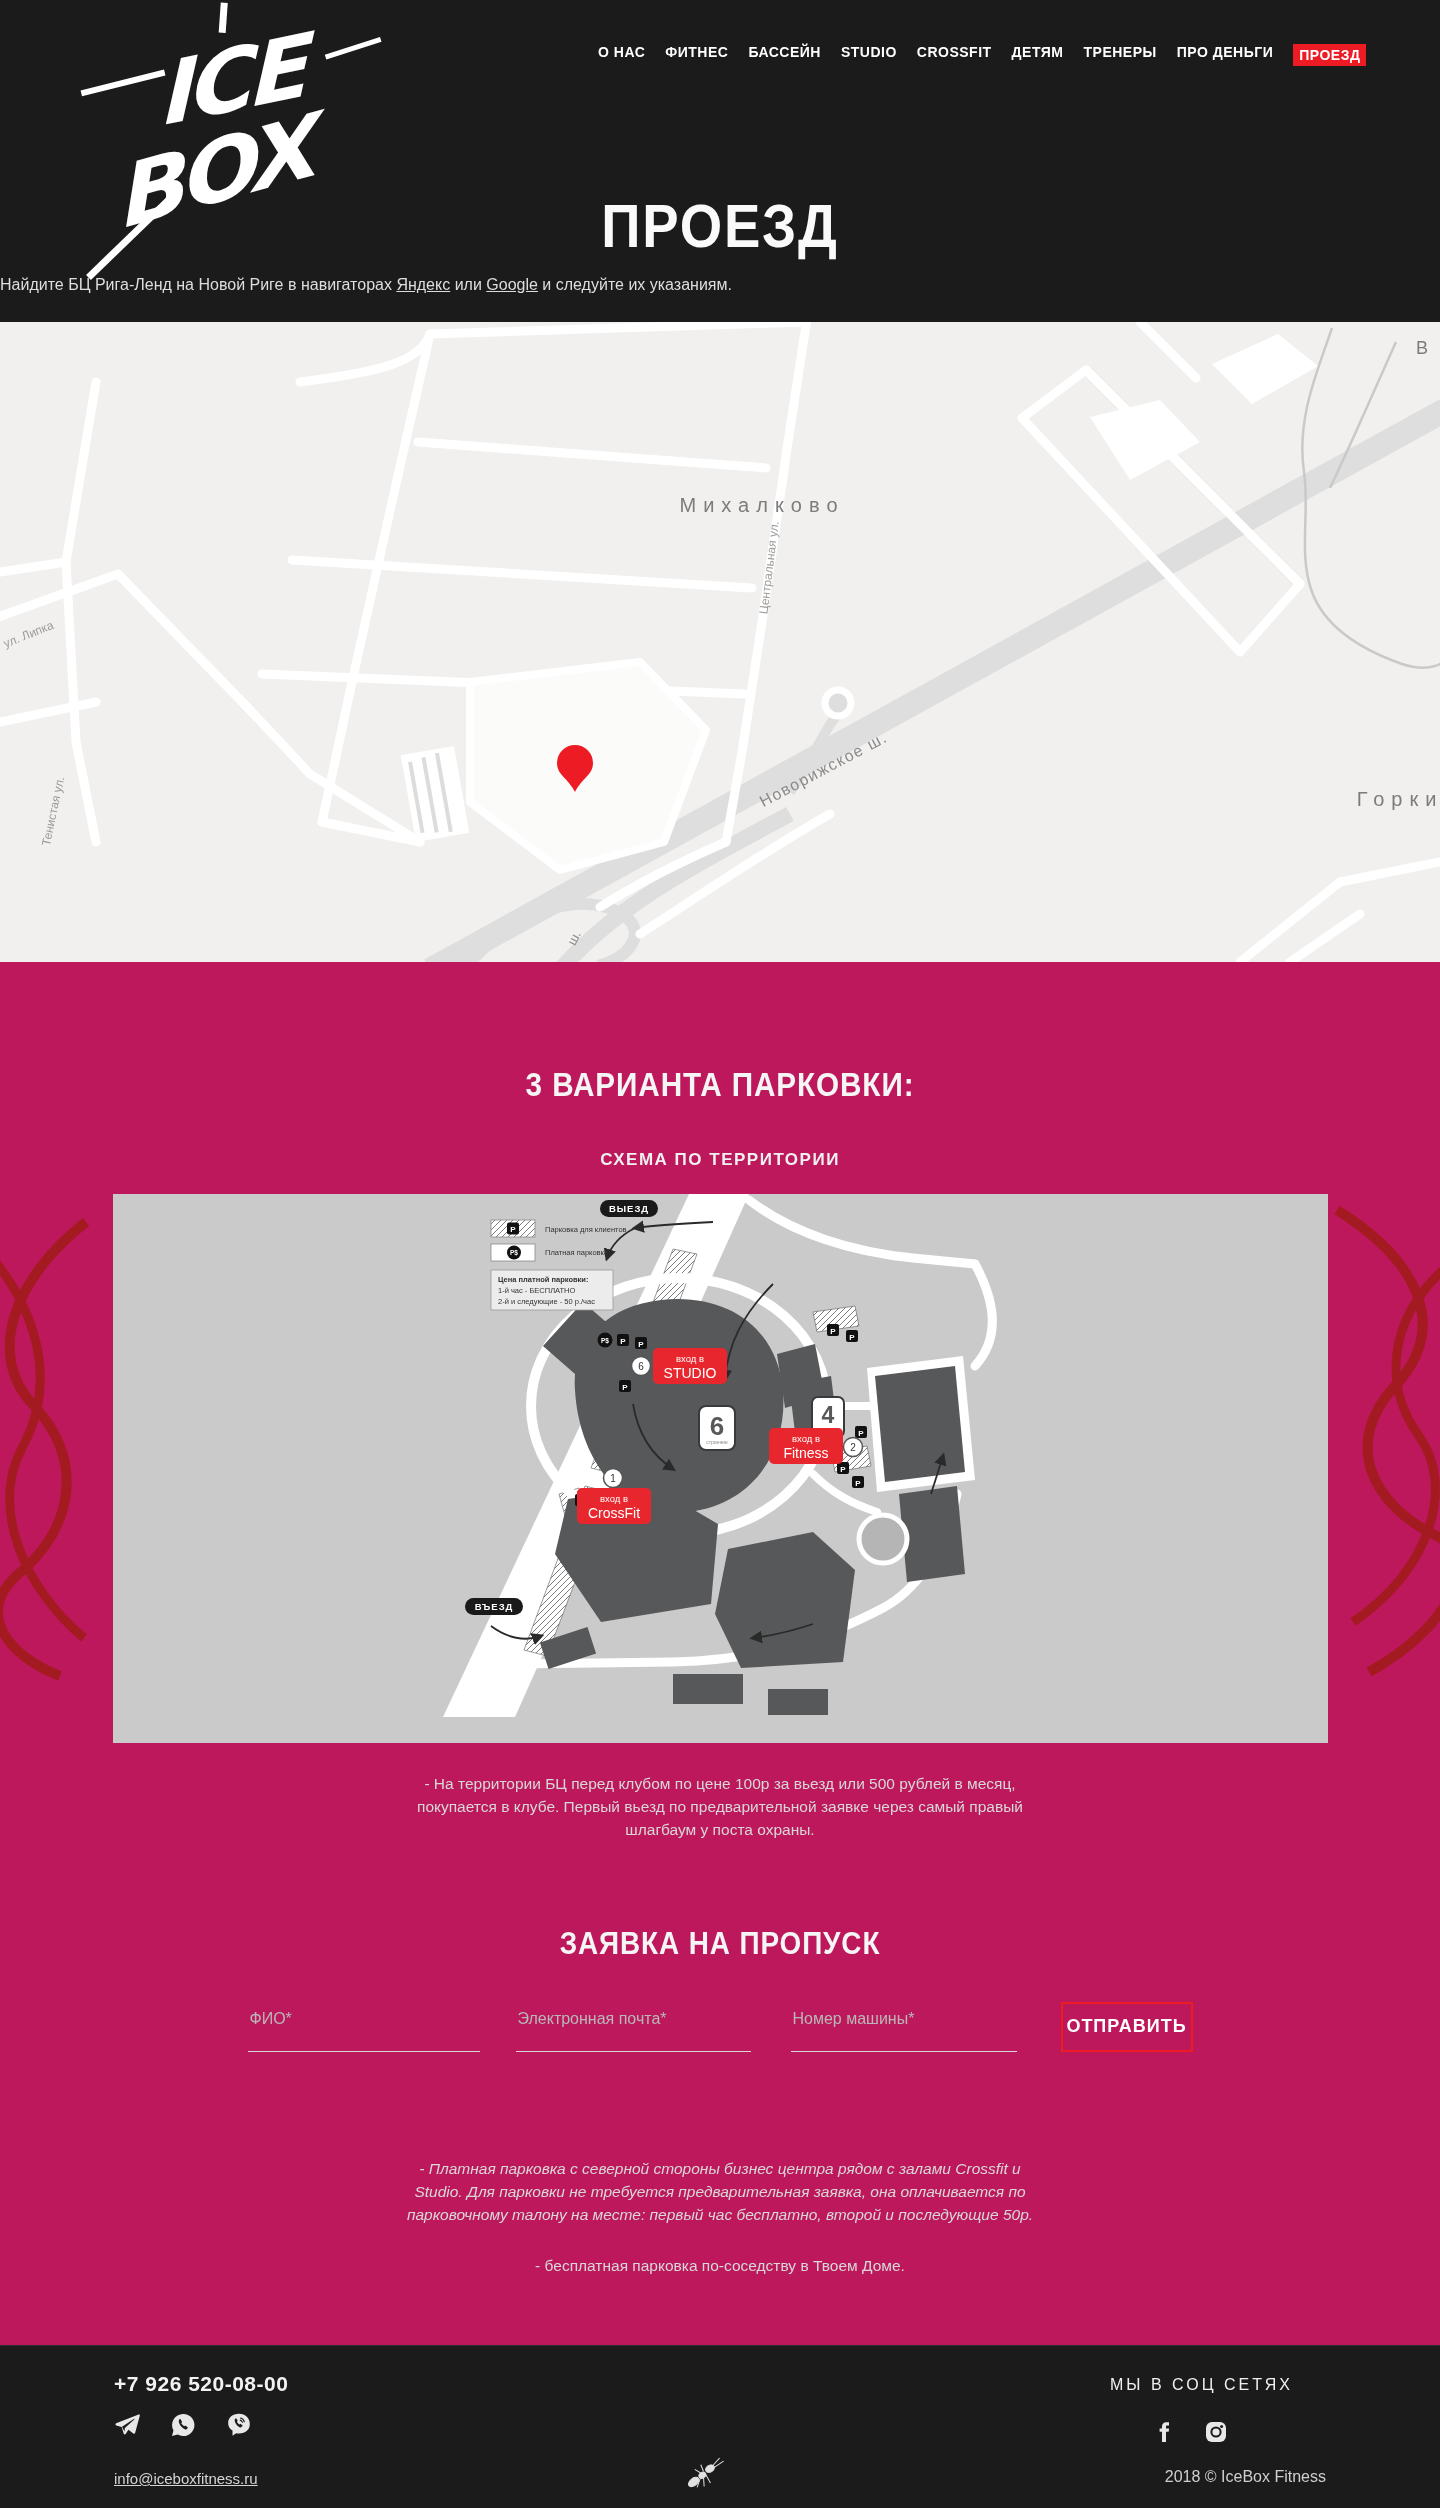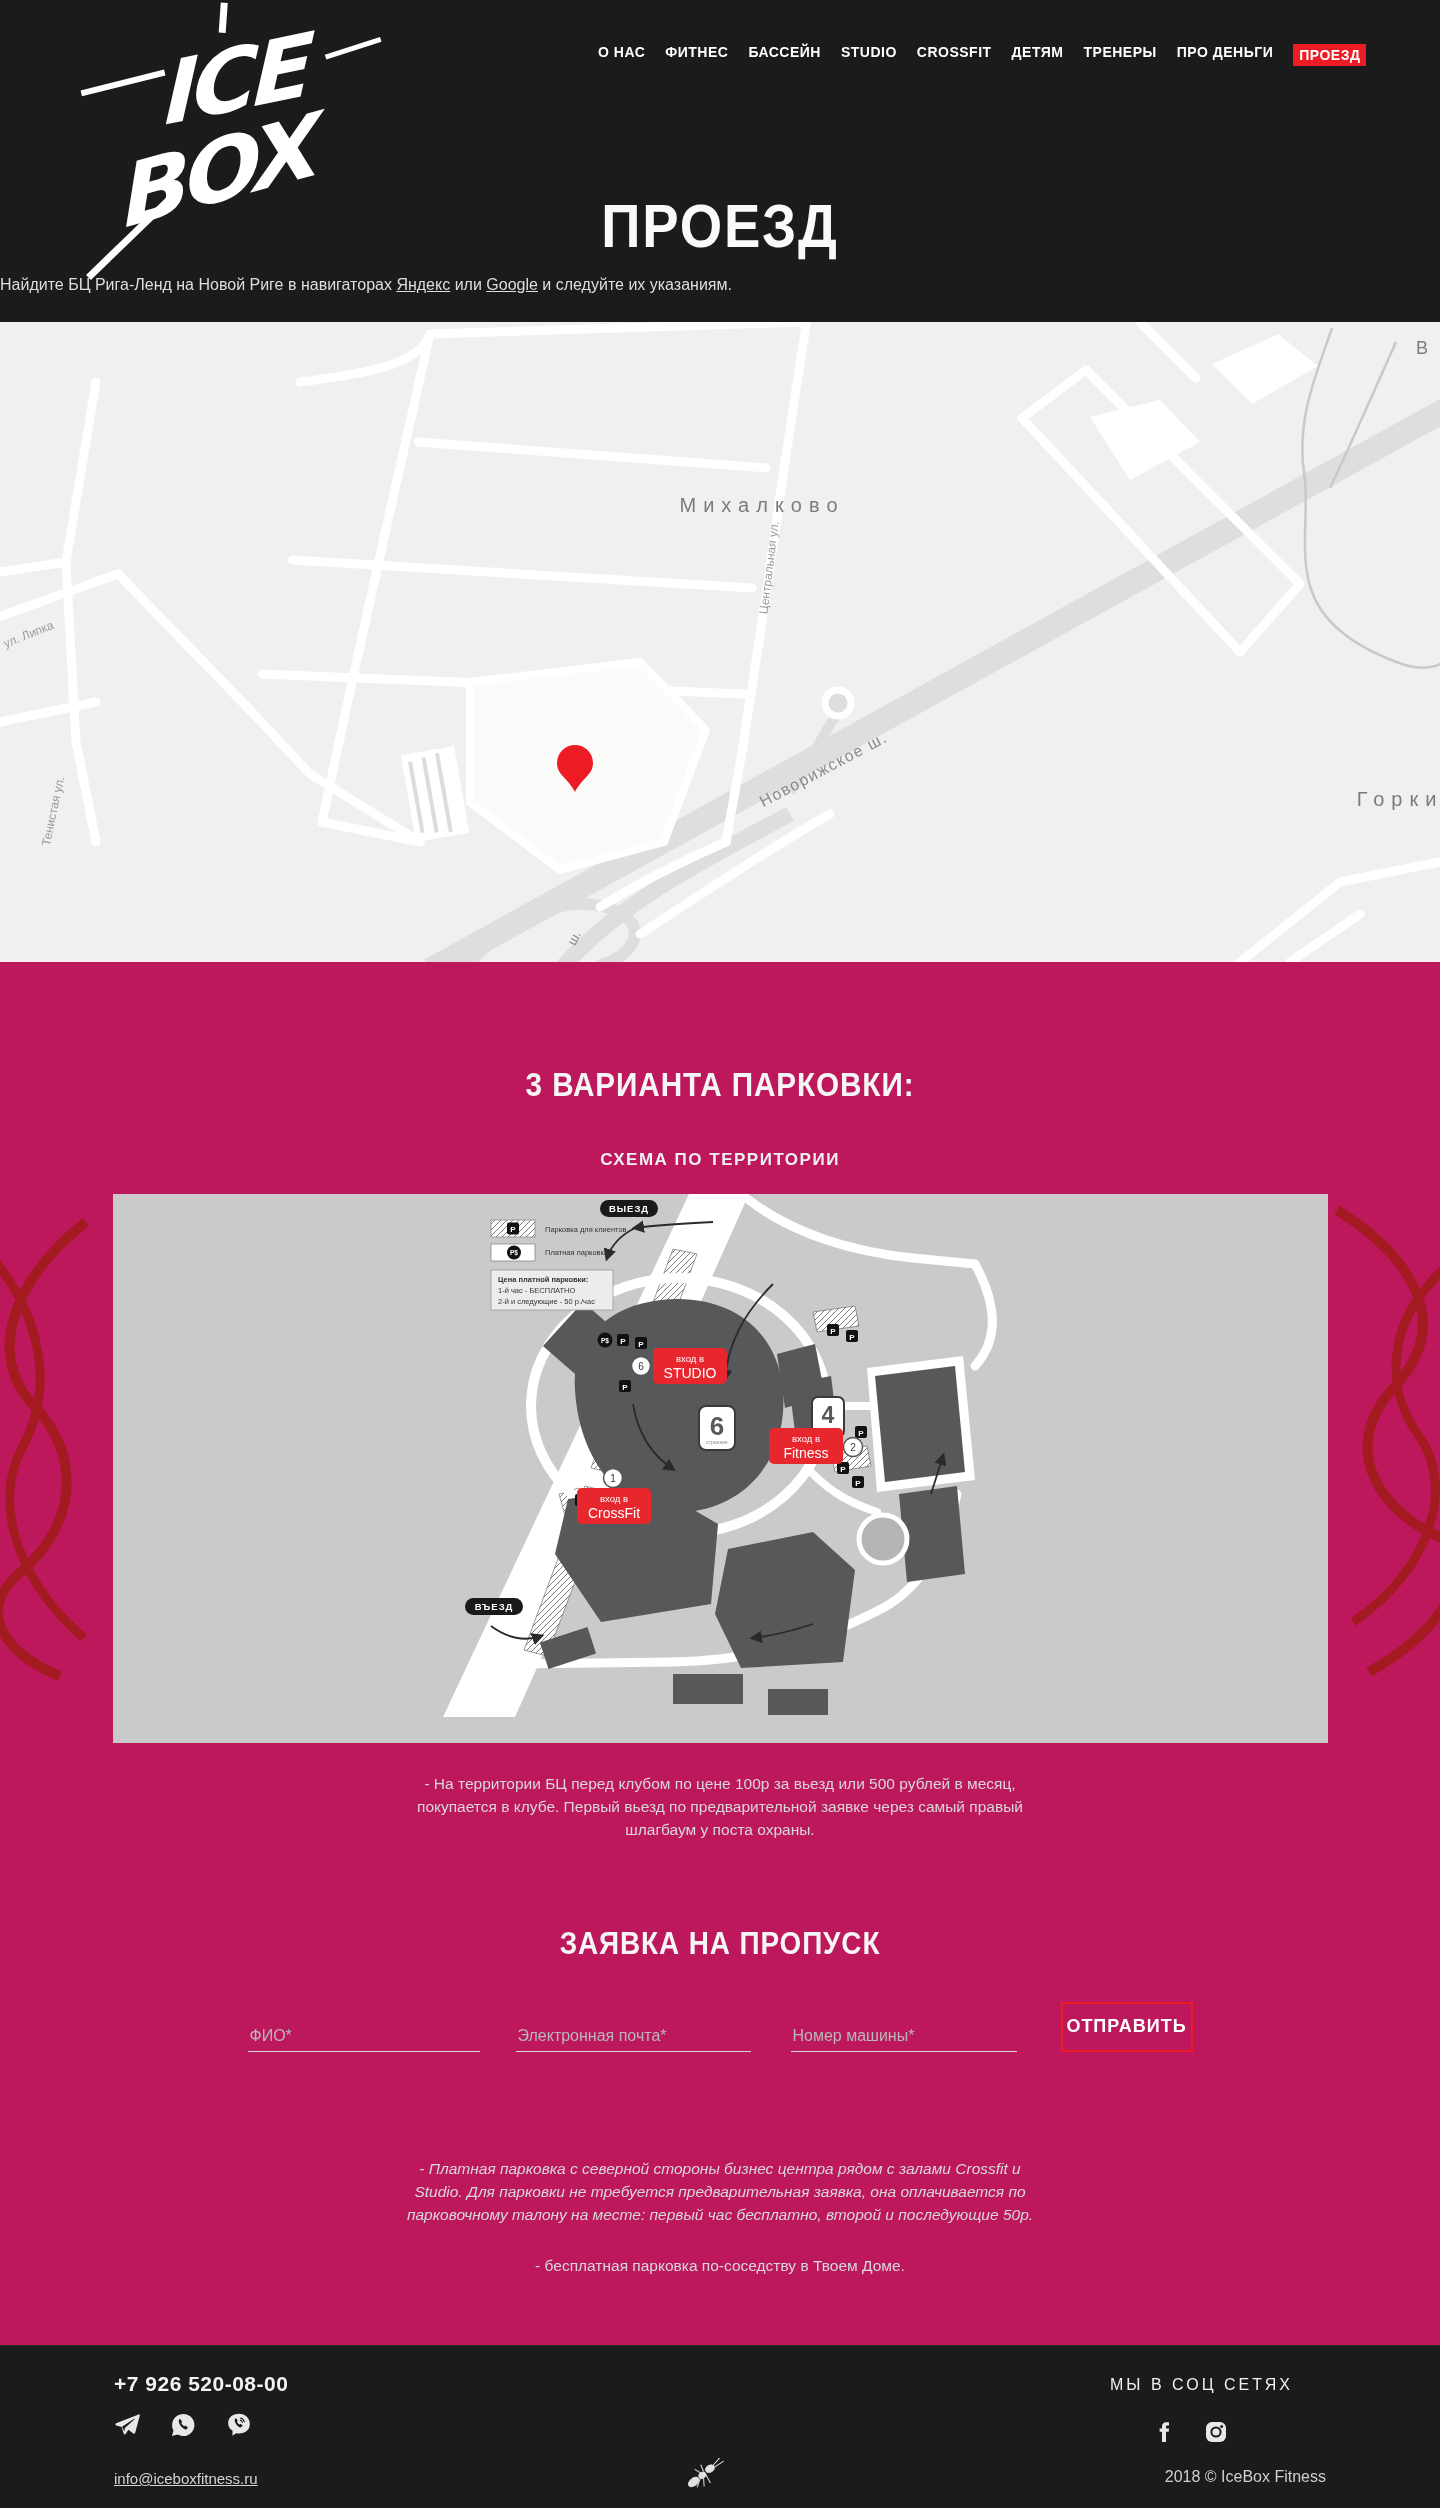--- a/index.html
+++ b/index.html
@@ -34,21 +34,21 @@
   .h-parking { padding-top:104px; text-align:center; color:#f5f5f5; font-size:33px; font-weight:700; letter-spacing:1px; transform:scaleX(.9); }
   .h-scheme { margin-top:46px; text-align:center; color:#f0f0f0; font-size:17px; font-weight:700; letter-spacing:1.5px; }
   .squiggle { position:absolute; z-index:0; }
   .squiggle.left { left:-6px; top:246px; }
   .squiggle.right { right:-8px; top:240px; }
   .scheme-box { position:relative; z-index:1; width:1215px; height:549px; margin:24px auto 0; background:#cbcaca; }
   .note { width:640px; margin:0 auto; text-align:center; color:#d8d8d8; font-size:15.5px; line-height:1.48; }
   .note1 { margin-top:30px; }
   .h-pass { margin-top:84px; text-align:center; color:#f5f5f5; font-size:31px; font-weight:700; letter-spacing:1px; transform:scaleX(.9); }
   .pass-row { margin-top:40px; display:flex; justify-content:center; align-items:flex-end; }
-  .pass-field { background:transparent; border:none; border-bottom:1px solid #d6d6d6; color:#eee; font-size:16px; font-family:"Liberation Sans",sans-serif; padding:6px 2px 6px; }
+  .pass-field { background:transparent; border:none; border-bottom:1px solid #d6d6d6; color:#eee; font-size:16px; font-family:"Liberation Sans",sans-serif; padding:6px 2px 23px; }
   .pass-field::placeholder { color:#b8b8b8; opacity:1; }
   .f1 { width:232px; } .f2 { width:235px; margin-left:36px; } .f3 { width:226px; margin-left:40px; }
   .send-btn { margin-left:44px; width:132px; height:50px; background:transparent; border:2px solid #ed1c24; color:#fff;
     font-size:18px; font-weight:700; letter-spacing:1px; font-family:"Liberation Sans",sans-serif; cursor:pointer; }
   .note2 { margin-top:106px;font-style:italic; }
   .note3 { margin-top:28px; }
 
   
   .footer { position:relative; width:1440px; height:163px; background:#1b1b1b; border-top:1px solid #2d2d2d; }
   .phone { position:absolute; left:114px; top:26px; color:#f2f2f2; font-size:21px; font-weight:700; letter-spacing:.5px; }

